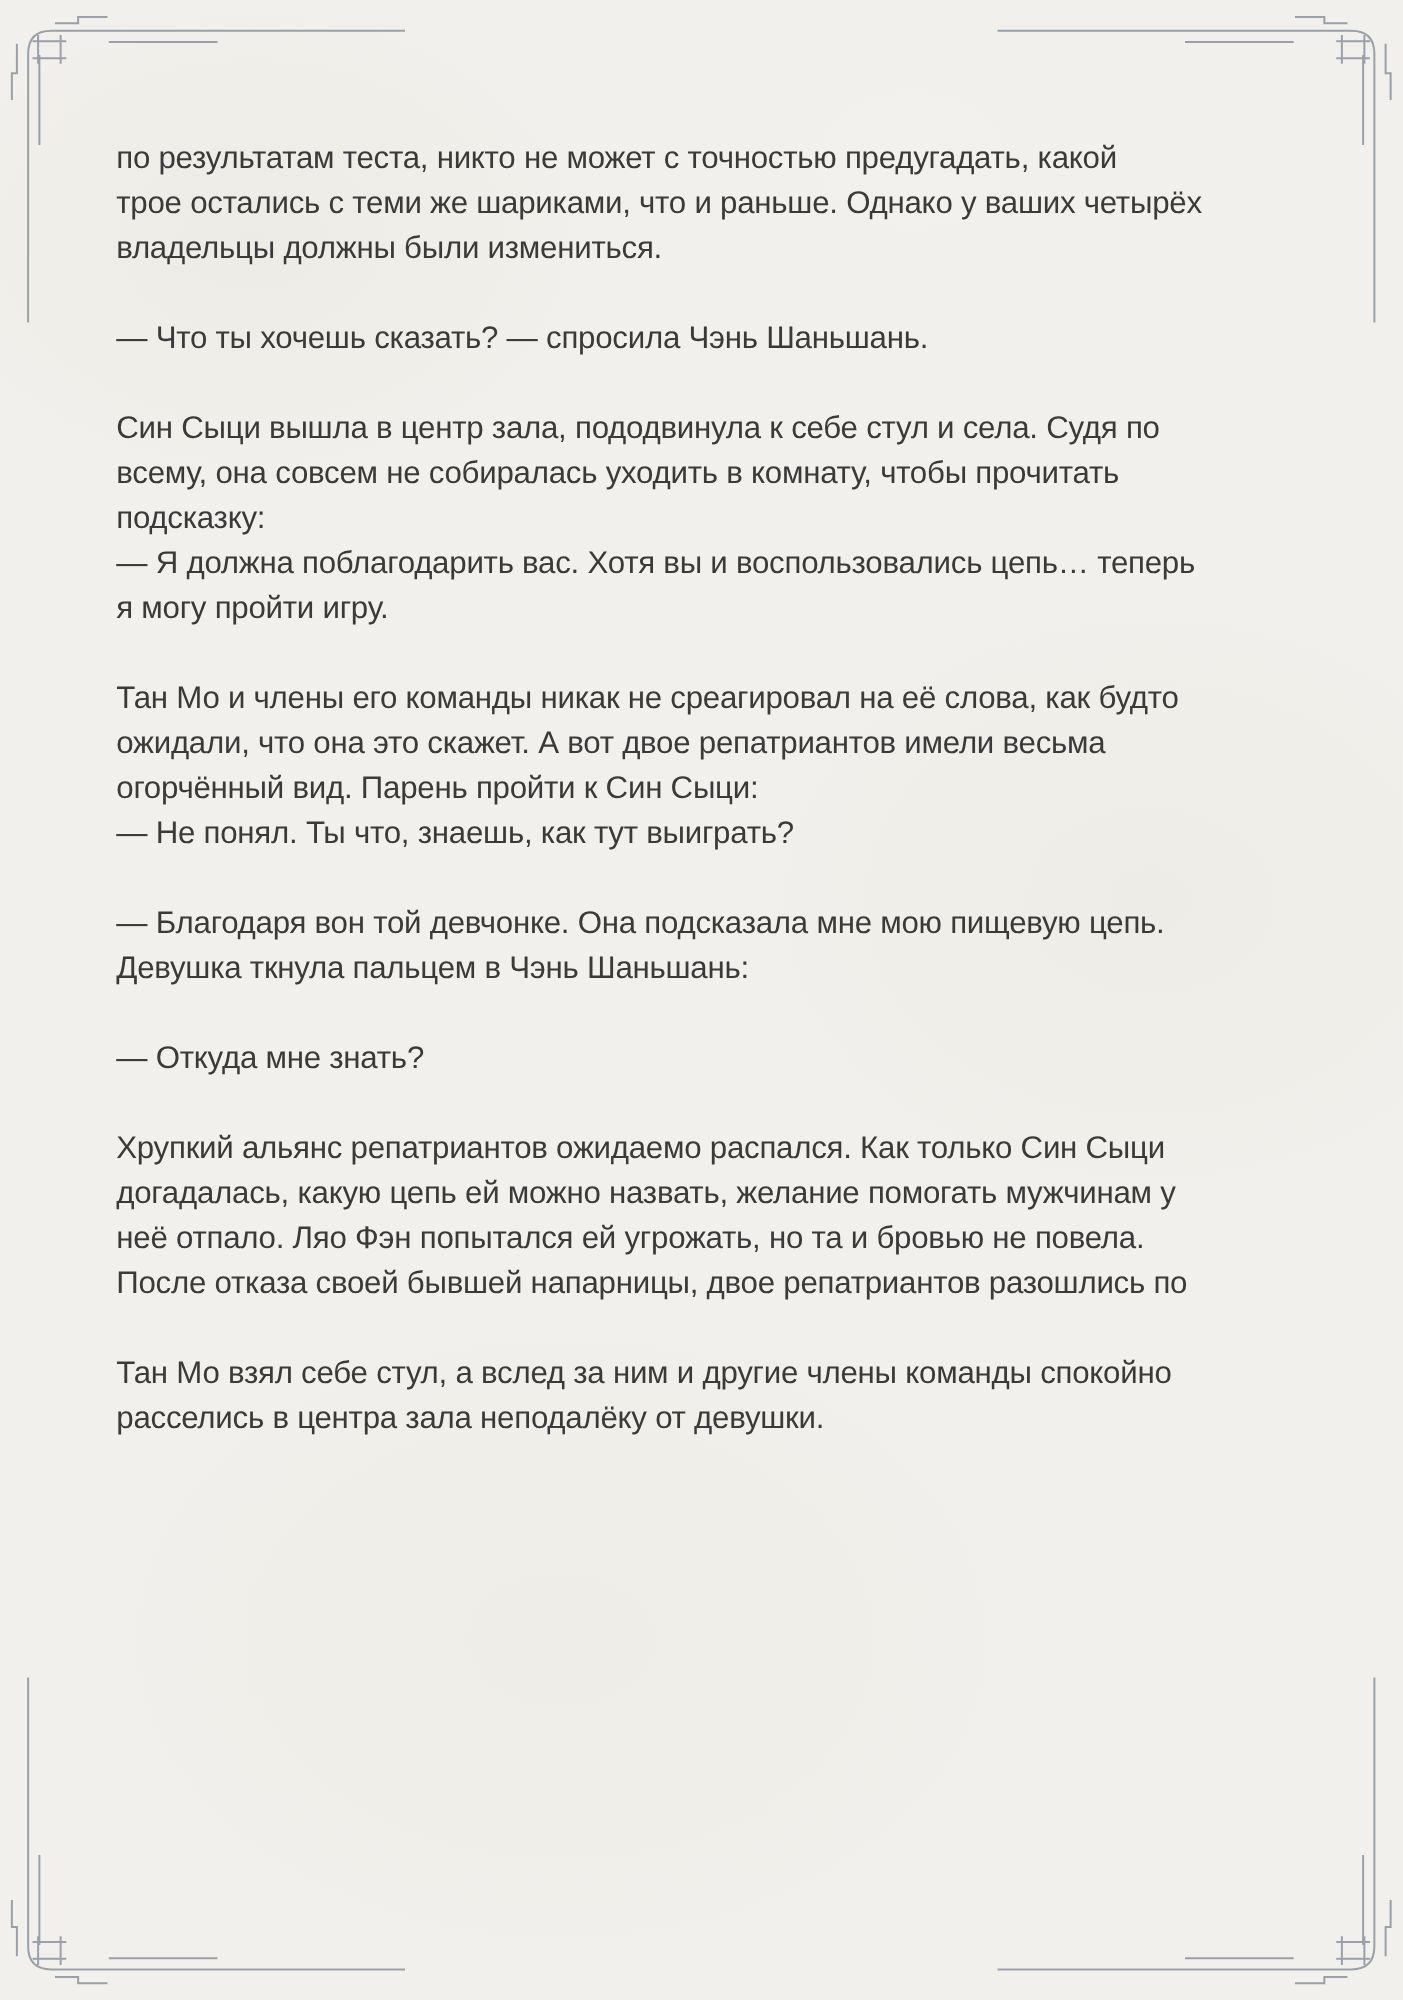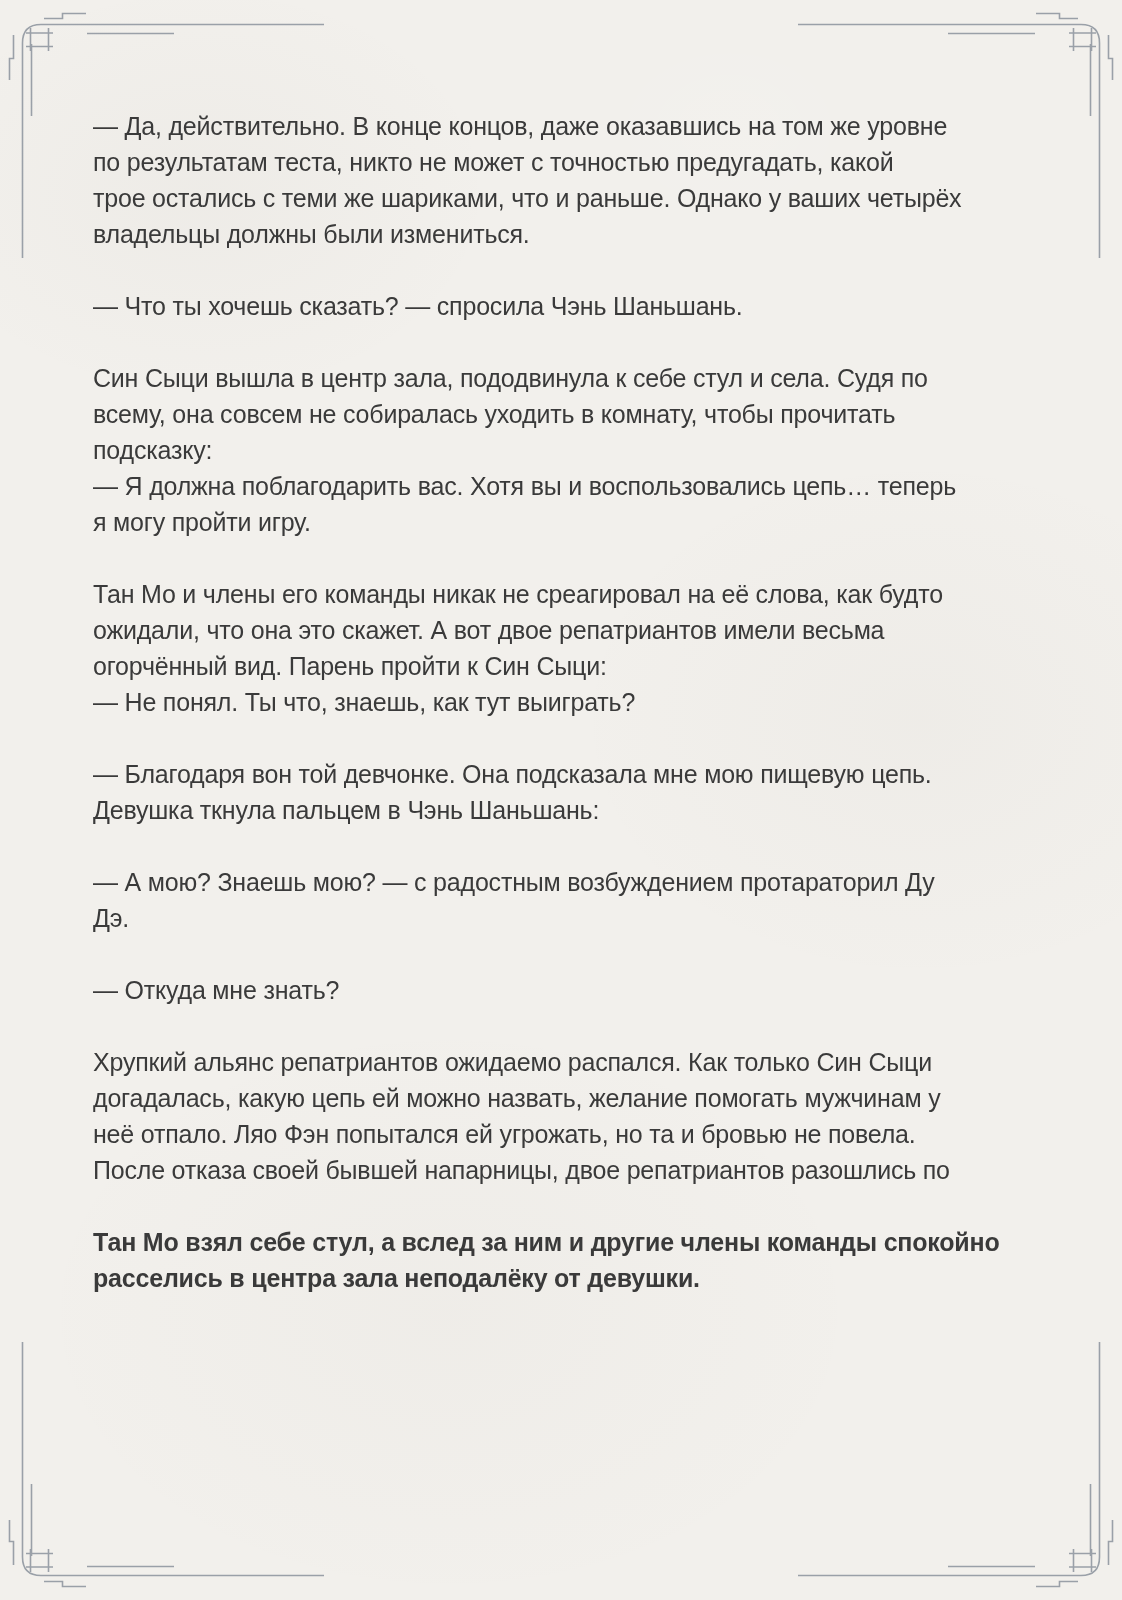--- a/index.html
+++ b/index.html
@@ -37,21 +37,21 @@
   .text-column{
     position:absolute;
     top:108px;left:93px;
     width:945px;
     color:var(--ink);
     font-size:25px;
     line-height:36px;
     letter-spacing:-0.2px;
   }
   .paragraph{margin-bottom:36px;}
-  .paragraph:last-child{margin-bottom:0;font-weight:bold;}
+  .paragraph:last-child{margin-bottom:0;}
   .line{white-space:nowrap;}
 </style>
 </head>
 <body>
 
 <div class="paper-texture"></div>
 
 <div class="corner tl">
   <svg viewBox="0 0 340 270" fill="none" stroke="currentColor" stroke-width="1.6">
     <path d="M 324 24.5 H 41 Q 22.5 24.5 22.5 43 V 258"></path>
@@ -88,21 +88,20 @@
     <path d="M 87 33.5 H 174"></path>
     <path d="M 31.5 44 V 116"></path>
     <path d="M 26 33 H 53 M 26 46.5 H 53 M 30.5 28 V 51 M 48.5 28 V 51"></path>
     <path d="M 44 18.5 H 62.5 V 13.5 H 86"></path>
     <path d="M 13.5 35 V 58.5 H 9.5 V 80"></path>
   </svg>
 </div>
 
 <main class="text-column">
     <div class="paragraph">
-      <div class="line">— Да, действительно. В конце концов, даже оказавшись на том же уровне</div>
       <div class="line">по результатам теста, никто не может с точностью предугадать, какой</div>
       <div class="line">трое остались с теми же шариками, что и раньше. Однако у ваших четырёх</div>
       <div class="line">владельцы должны были измениться.</div>
     </div>
     <div class="paragraph">
       <div class="line">— Что ты хочешь сказать? — спросила Чэнь Шаньшань.</div>
     </div>
     <div class="paragraph">
       <div class="line">Син Сыци вышла в центр зала, пододвинула к себе стул и села. Судя по</div>
       <div class="line">всему, она совсем не собиралась уходить в комнату, чтобы прочитать</div>
@@ -114,24 +113,20 @@
       <div class="line">Тан Мо и члены его команды никак не среагировал на её слова, как будто</div>
       <div class="line">ожидали, что она это скажет. А вот двое репатриантов имели весьма</div>
       <div class="line">огорчённый вид. Парень пройти к Син Сыци:</div>
       <div class="line">— Не понял. Ты что, знаешь, как тут выиграть?</div>
     </div>
     <div class="paragraph">
       <div class="line">— Благодаря вон той девчонке. Она подсказала мне мою пищевую цепь.</div>
       <div class="line">Девушка ткнула пальцем в Чэнь Шаньшань:</div>
     </div>
     <div class="paragraph">
-      <div class="line">— А мою? Знаешь мою? — с радостным возбуждением протараторил Ду</div>
-      <div class="line">Дэ.</div>
-    </div>
-    <div class="paragraph">
       <div class="line">— Откуда мне знать?</div>
     </div>
     <div class="paragraph">
       <div class="line">Хрупкий альянс репатриантов ожидаемо распался. Как только Син Сыци</div>
       <div class="line">догадалась, какую цепь ей можно назвать, желание помогать мужчинам у</div>
       <div class="line">неё отпало. Ляо Фэн попытался ей угрожать, но та и бровью не повела.</div>
       <div class="line">После отказа своей бывшей напарницы, двое репатриантов разошлись по</div>
     </div>
     <div class="paragraph">
       <div class="line">Тан Мо взял себе стул, а вслед за ним и другие члены команды спокойно</div>

